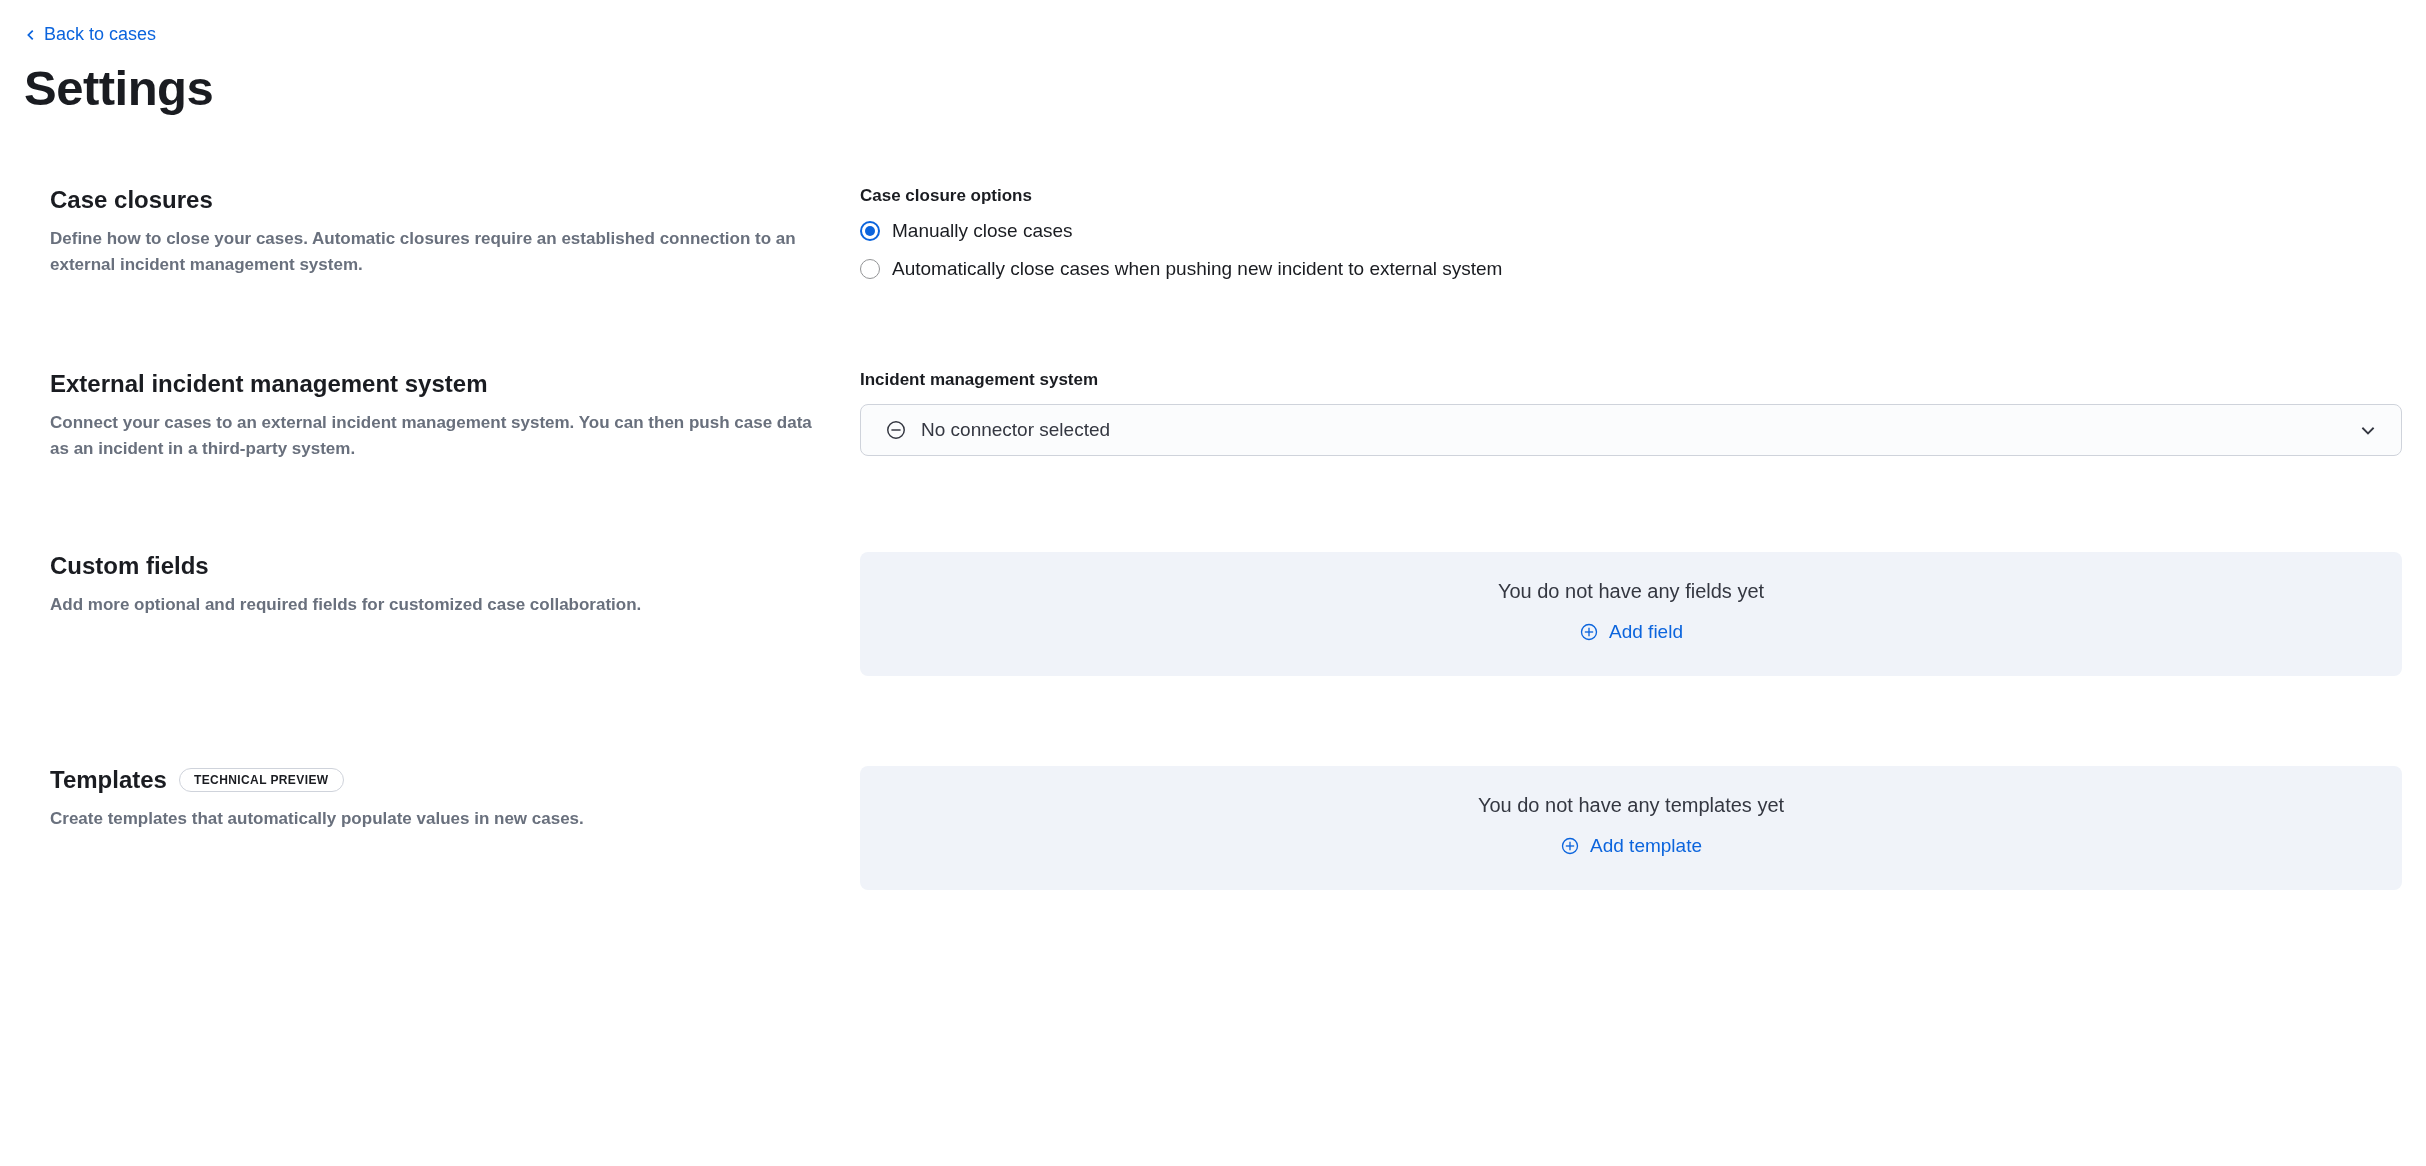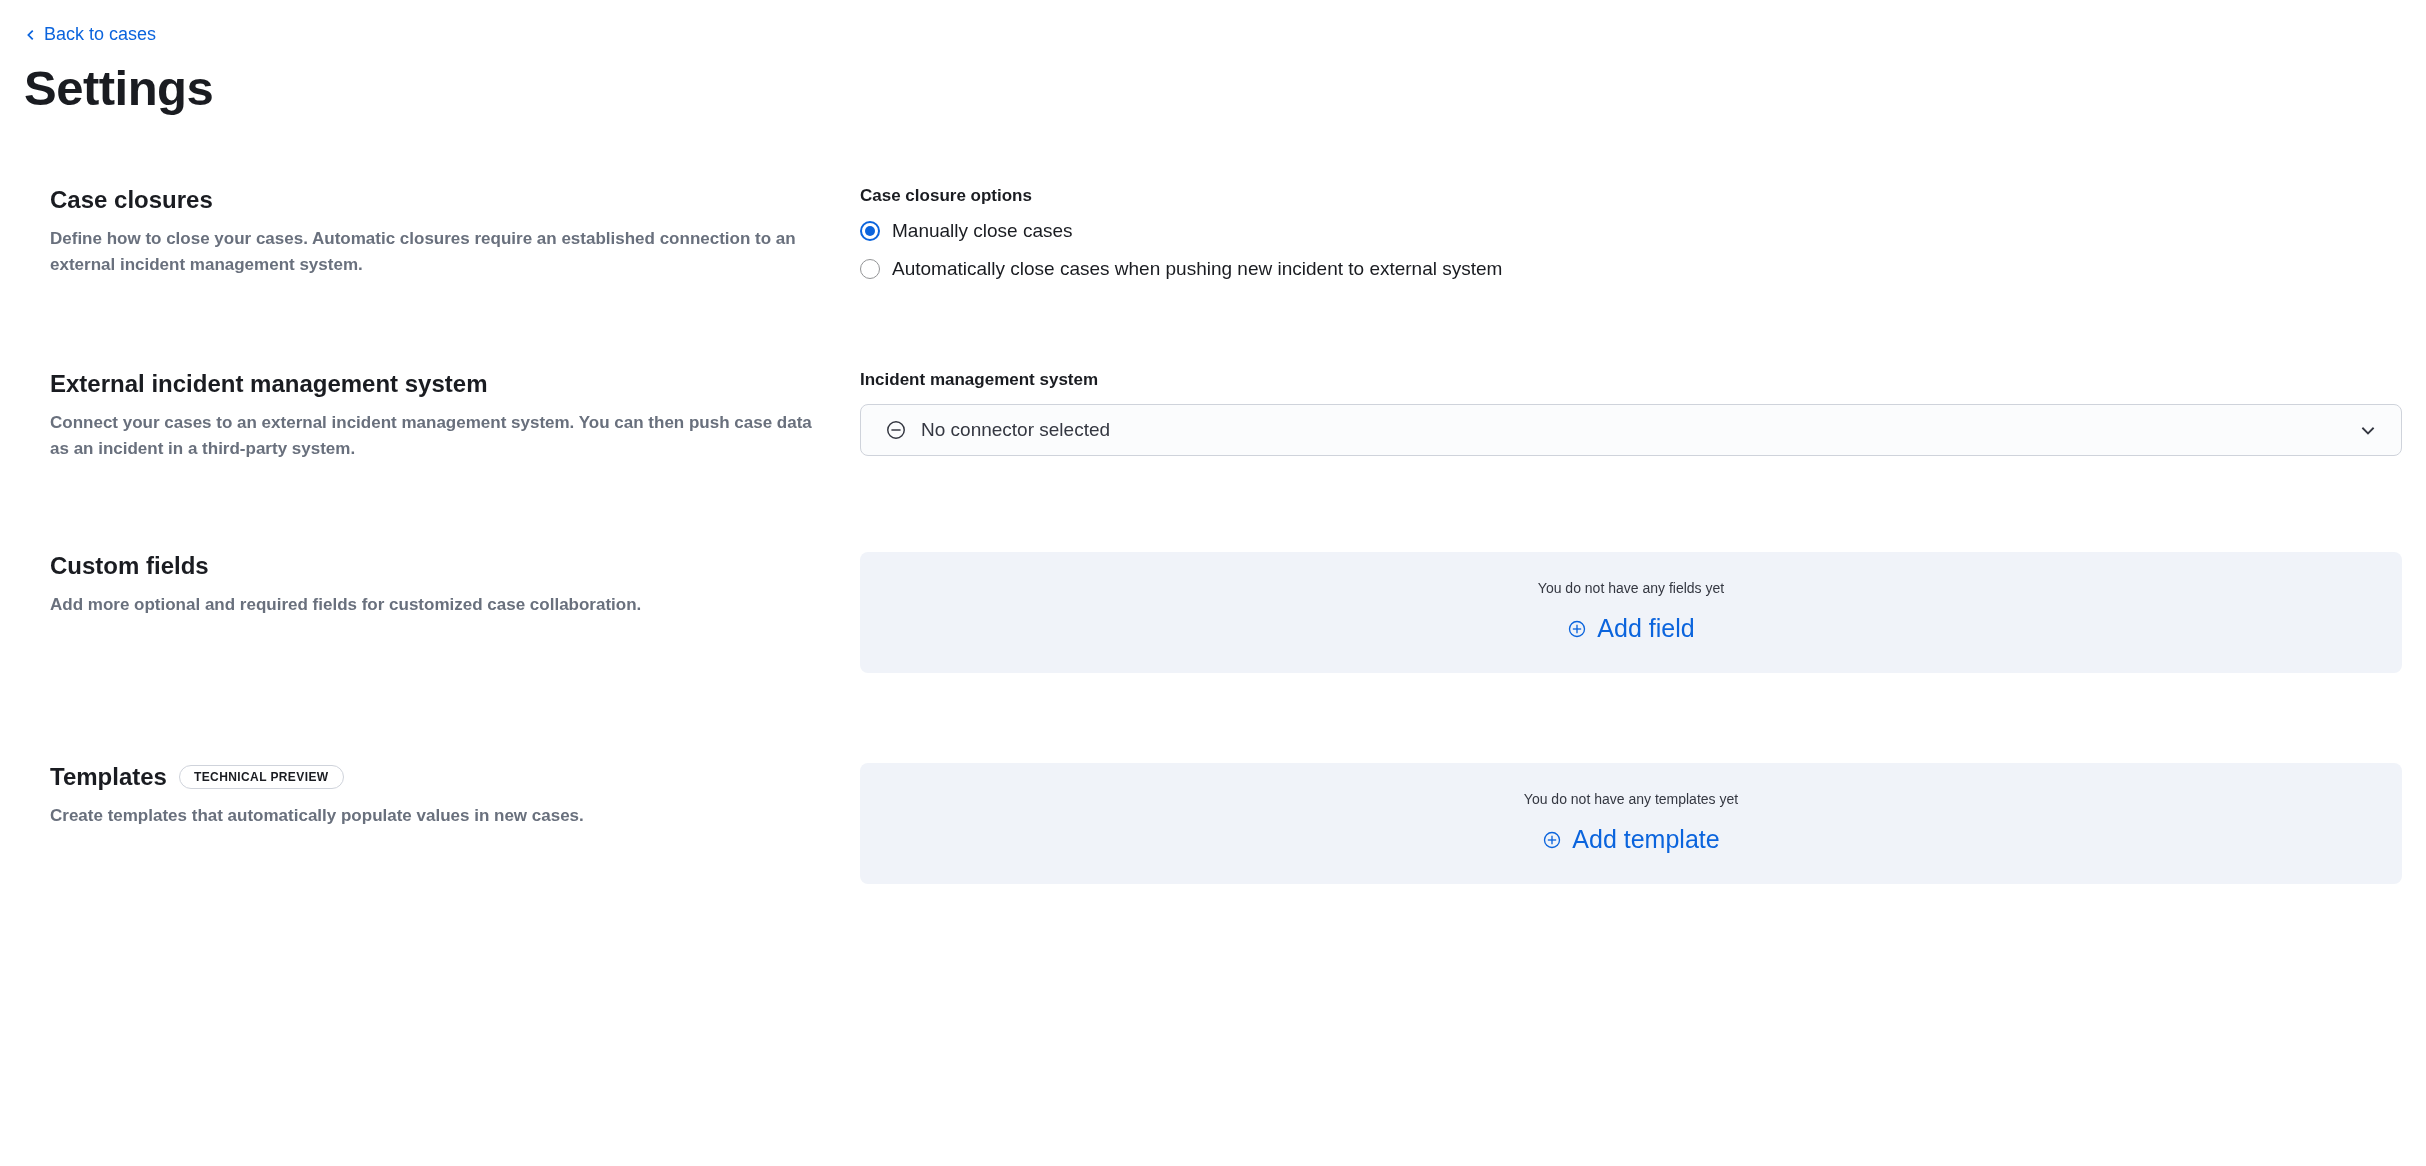--- a/index.html
+++ b/index.html
@@ -105,32 +105,32 @@
   .select-box .select-text { flex: 1; }
   .select-box svg.none-icon { width: 22px; height: 22px; flex-shrink:0; }
   .select-box svg.chev { width: 18px; height: 18px; flex-shrink:0; }
   .empty-card {
     background: #f0f3f9;
     border-radius: 8px;
     padding: 28px 20px 30px 20px;
     text-align: center;
   }
   .empty-text {
-    font-size: 14px;
+    font-size: 20px;
     color: #343741;
     margin: 0 0 18px 0;
   }
   .add-btn {
     display: inline-flex;
     align-items: center;
     gap: 10px;
     background: transparent;
     border: none;
     color: #0b64dd;
-    font-size: 25px;
+    font-size: 19px;
     font-weight: 500;
     cursor: pointer;
     padding: 0;
   }
   .add-btn svg { width: 20px; height: 20px; }
   .badge {
     border: 1px solid #cfd3db;
     border-radius: 18px;
     padding: 4px 14px;
     font-size: 12px;

